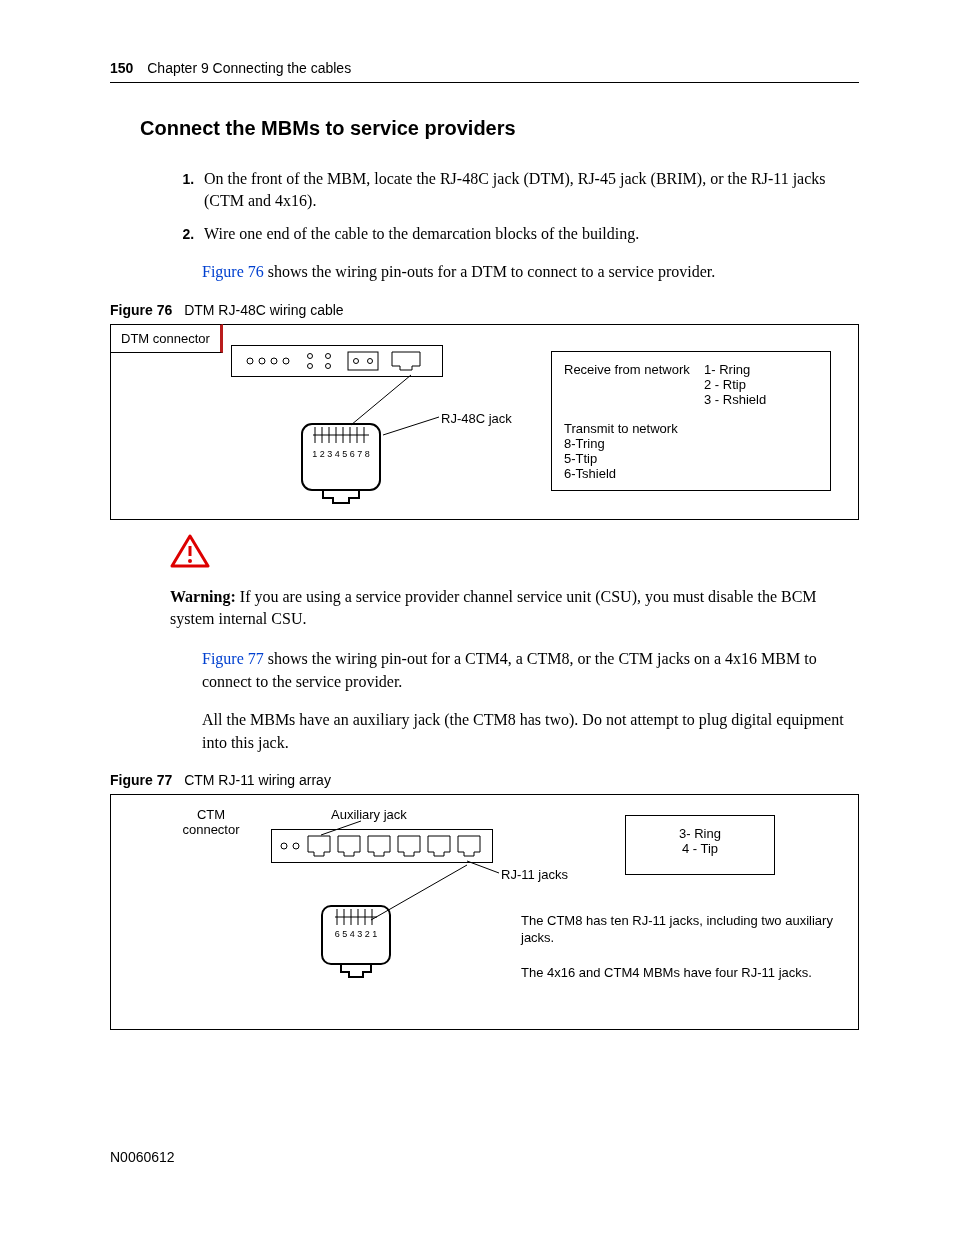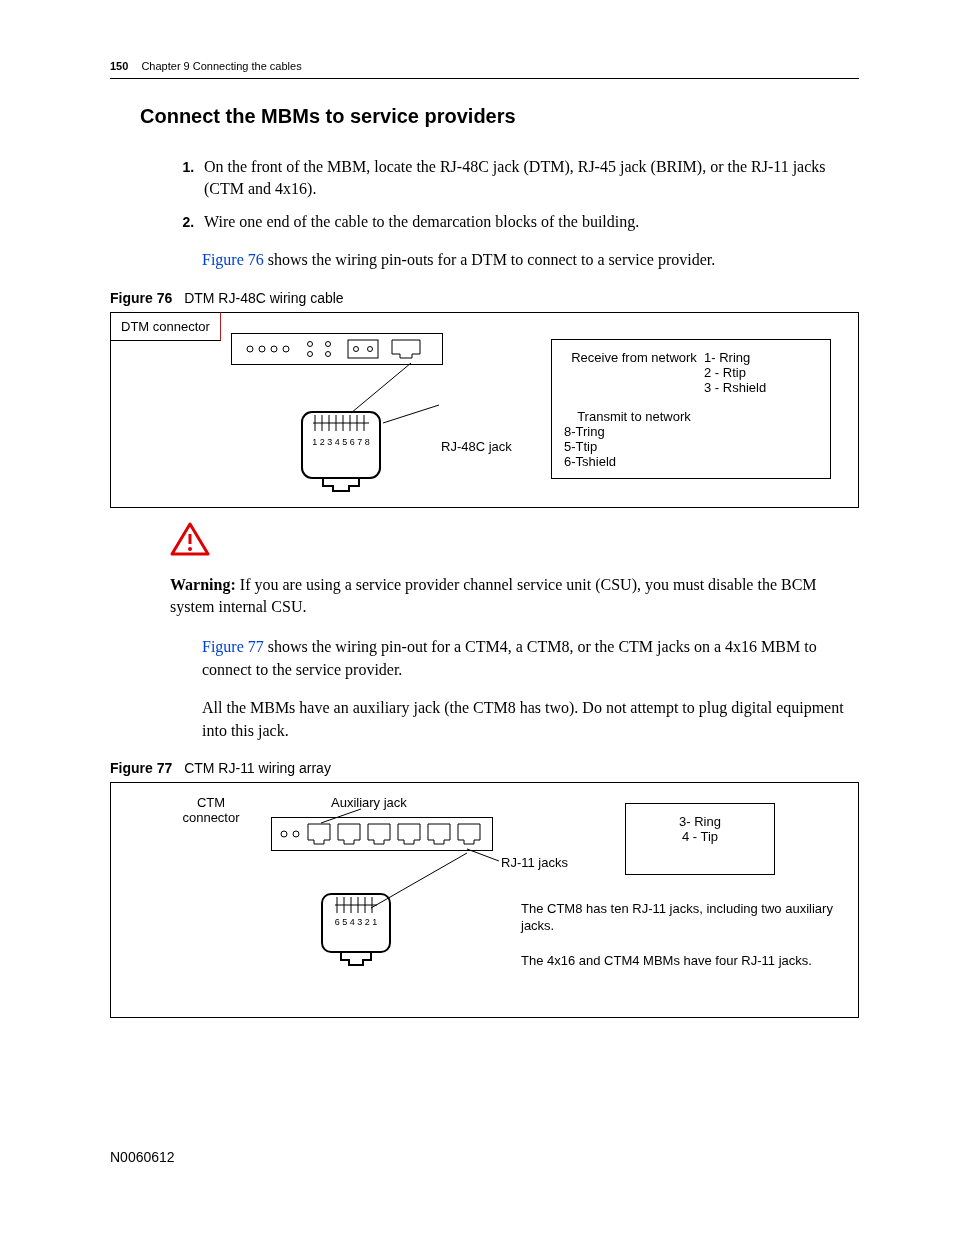--- a/index.html
+++ b/index.html
@@ -11,24 +11,24 @@
     width: 954px;
     height: 1235px;
     position: relative;
     box-sizing: border-box;
   }
   .page {
     padding: 60px 95px 40px 110px;
   }
   .header-line {
     font-family: Arial, Helvetica, sans-serif;
-    font-size: 11px;
+    font-size: 14px;
     border-bottom: 1px solid #000;
     padding-bottom: 6px;
-    margin-bottom: 26px;
+    margin-bottom: 34px;
   }
   .header-line .pnum { font-weight: bold; margin-right: 10px; }
   h2.section {
     font-family: Arial, Helvetica, sans-serif;
     font-weight: bold;
     font-size: 20px;
     margin: 0 0 28px 30px;
   }
   h3.sub {
     font-family: Arial, Helvetica, sans-serif;
@@ -59,48 +59,48 @@
   .fig-box {
     border: 1px solid #000;
     position: relative;
     font-family: Arial, Helvetica, sans-serif;
     font-size: 13px;
   }
   
   .fig76 { height: 194px; }
   .dtm-lbl-box {
     position: absolute; left: 0; top: -1px;
-    border: 1px solid #000; border-top: none; border-left: none; border-right: 1px solid #b91c1c; border-bottom: 1px solid #000;
+    border: 1px solid #000; border-top: none; border-left: none; border-right: 3px solid #b91c1c; border-bottom: 1px solid #000;
     padding: 6px 10px;
   }
   .dtm-lbl-box { border-left: 1px solid #000; border-top: 1px solid #000; left:-1px; top:-1px;}
   .panel76 {
     position: absolute; left: 120px; top: 20px; width: 210px; height: 30px; border: 1px solid #000;
   }
   .panel76 svg { display:block; }
-  .rj48-lbl { position: absolute; left: 330px; top: 86px; font-size: 13px; margin-top: 40px; }
+  .rj48-lbl { position: absolute; left: 330px; top: 86px; font-size: 13px; }
   .jack76 { position: absolute; left: 190px; top: 98px; }
   .pinbox76 {
     position: absolute; left: 440px; top: 26px; width: 280px; height: 140px; border:1px solid #000;
     padding: 10px 12px; box-sizing: border-box; font-size: 13px;
   }
   .pinbox76 .row { display:flex; }
-  .pinbox76 .col1 { width: 140px; text-align: center; }
+  .pinbox76 .col1 { width: 140px; }
   .pinbox76 .col2 { }
   
   .warn-wrap { display:flex; margin: 14px 0 18px 60px; align-items:flex-start; gap:14px;flex-direction:column; }
   .warn-text { font-size:16px; line-height:1.4; flex:1; margin-top:2px;}
   
   .fig77 { height: 234px; }
   .ctm-lbl { position:absolute; left: 60px; top: 12px; text-align:center; width:80px;}
   .panel77 { position:absolute; left: 160px; top: 34px; width: 220px; height: 32px; border:1px solid #000; }
   .aux-lbl { position:absolute; left: 220px; top: 12px; }
   .rj11-lbl { position:absolute; left: 390px; top: 72px; }
   .jack77 { position:absolute; left: 210px; top: 110px; }
-  .pinbox77 { position:absolute; left: 514px; top: 20px; width: 150px; height: 72px; border:1px solid #000; text-align:center; padding-top:10px; box-sizing:border-box;}
+  .pinbox77 { position:absolute; left: 514px; top: 20px; width: 150px; height: 60px; border:1px solid #000; text-align:center; padding-top:10px; box-sizing:border-box;}
   .note77a { position:absolute; left: 410px; top: 118px; width: 320px; line-height:1.3;}
   .note77b { position:absolute; left: 410px; top: 170px; width: 330px; line-height:1.3;}
   .footer {
     position: absolute; bottom: 70px; left: 110px;
     font-family: Arial, Helvetica, sans-serif; font-size: 14px;
   }
 </style>
 </head>
 <body>
 

